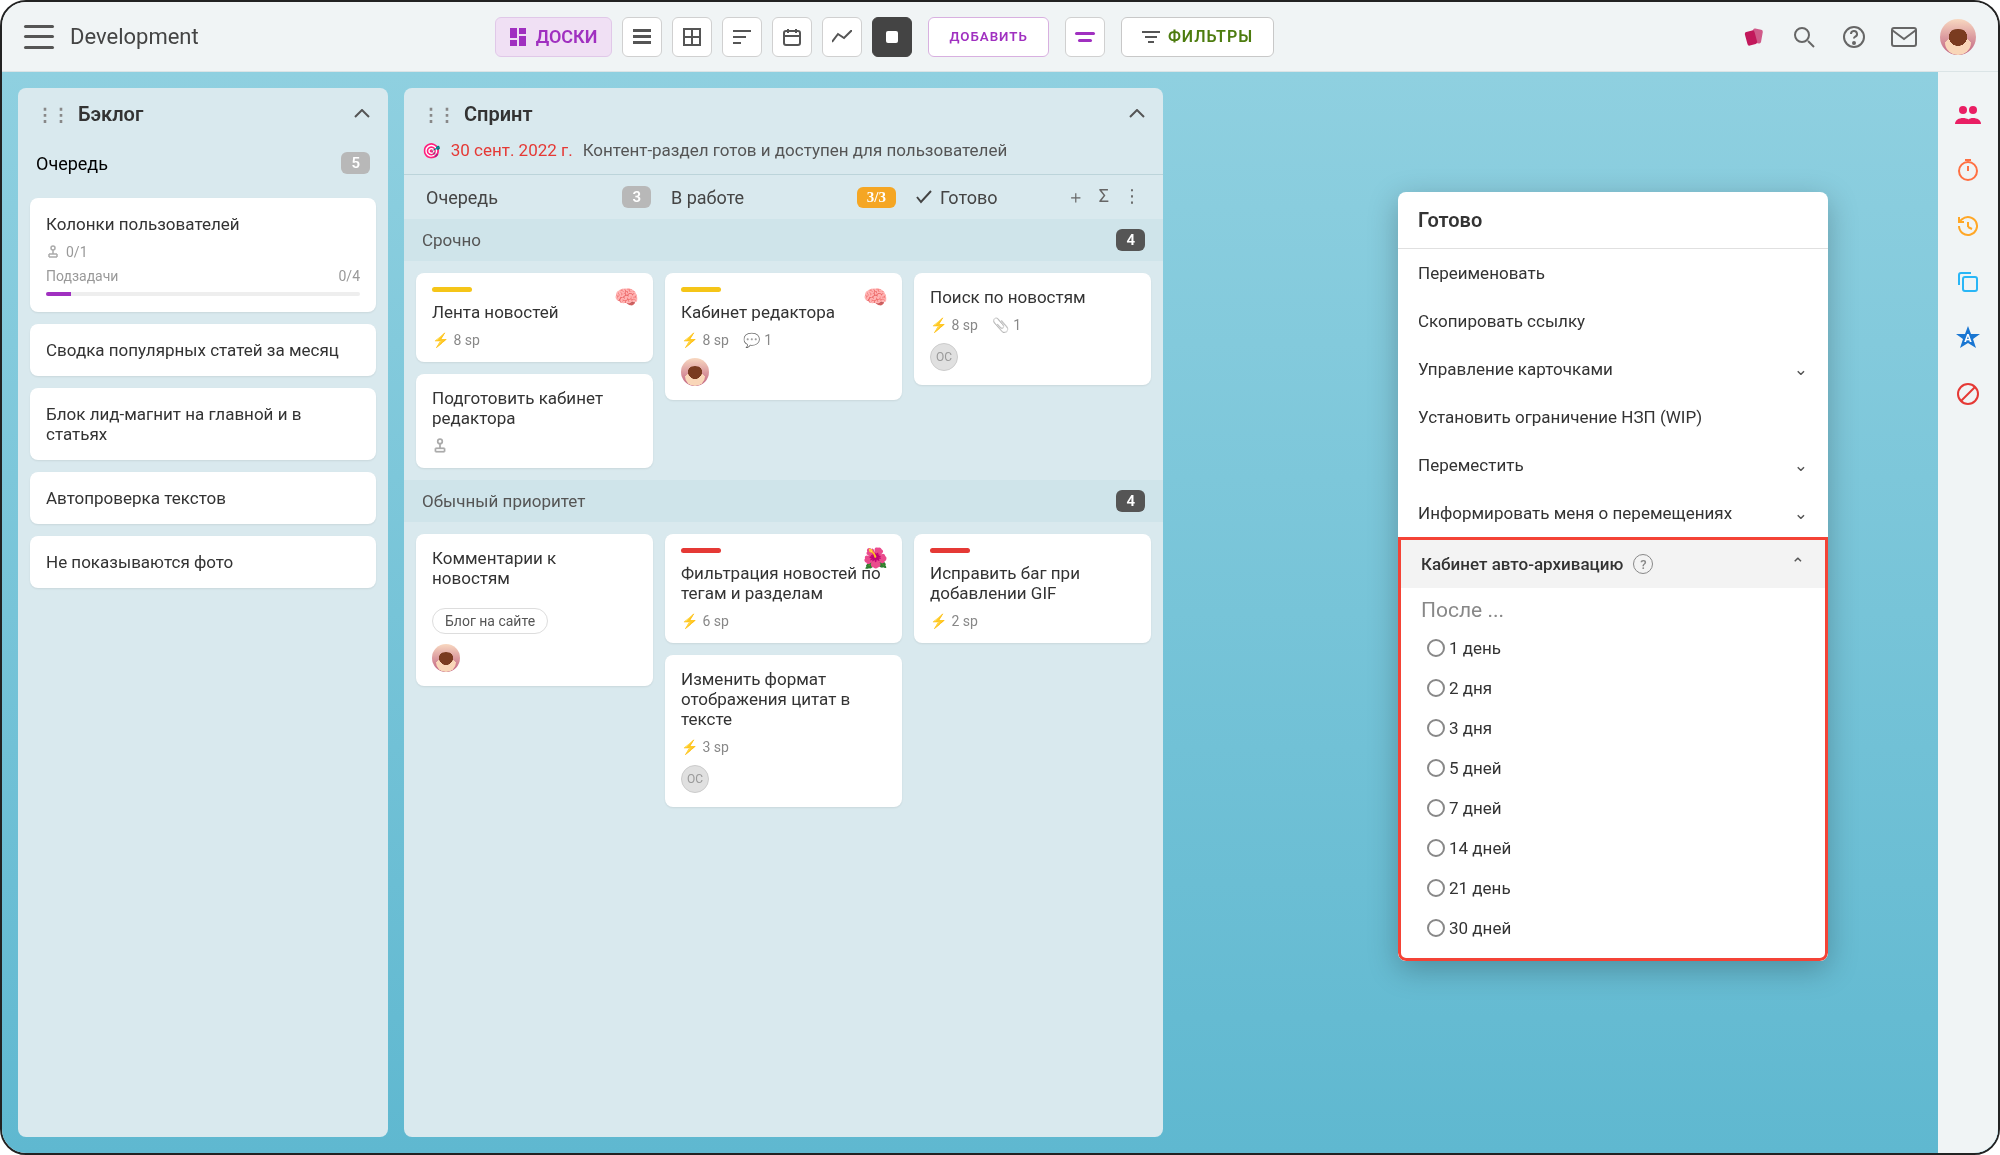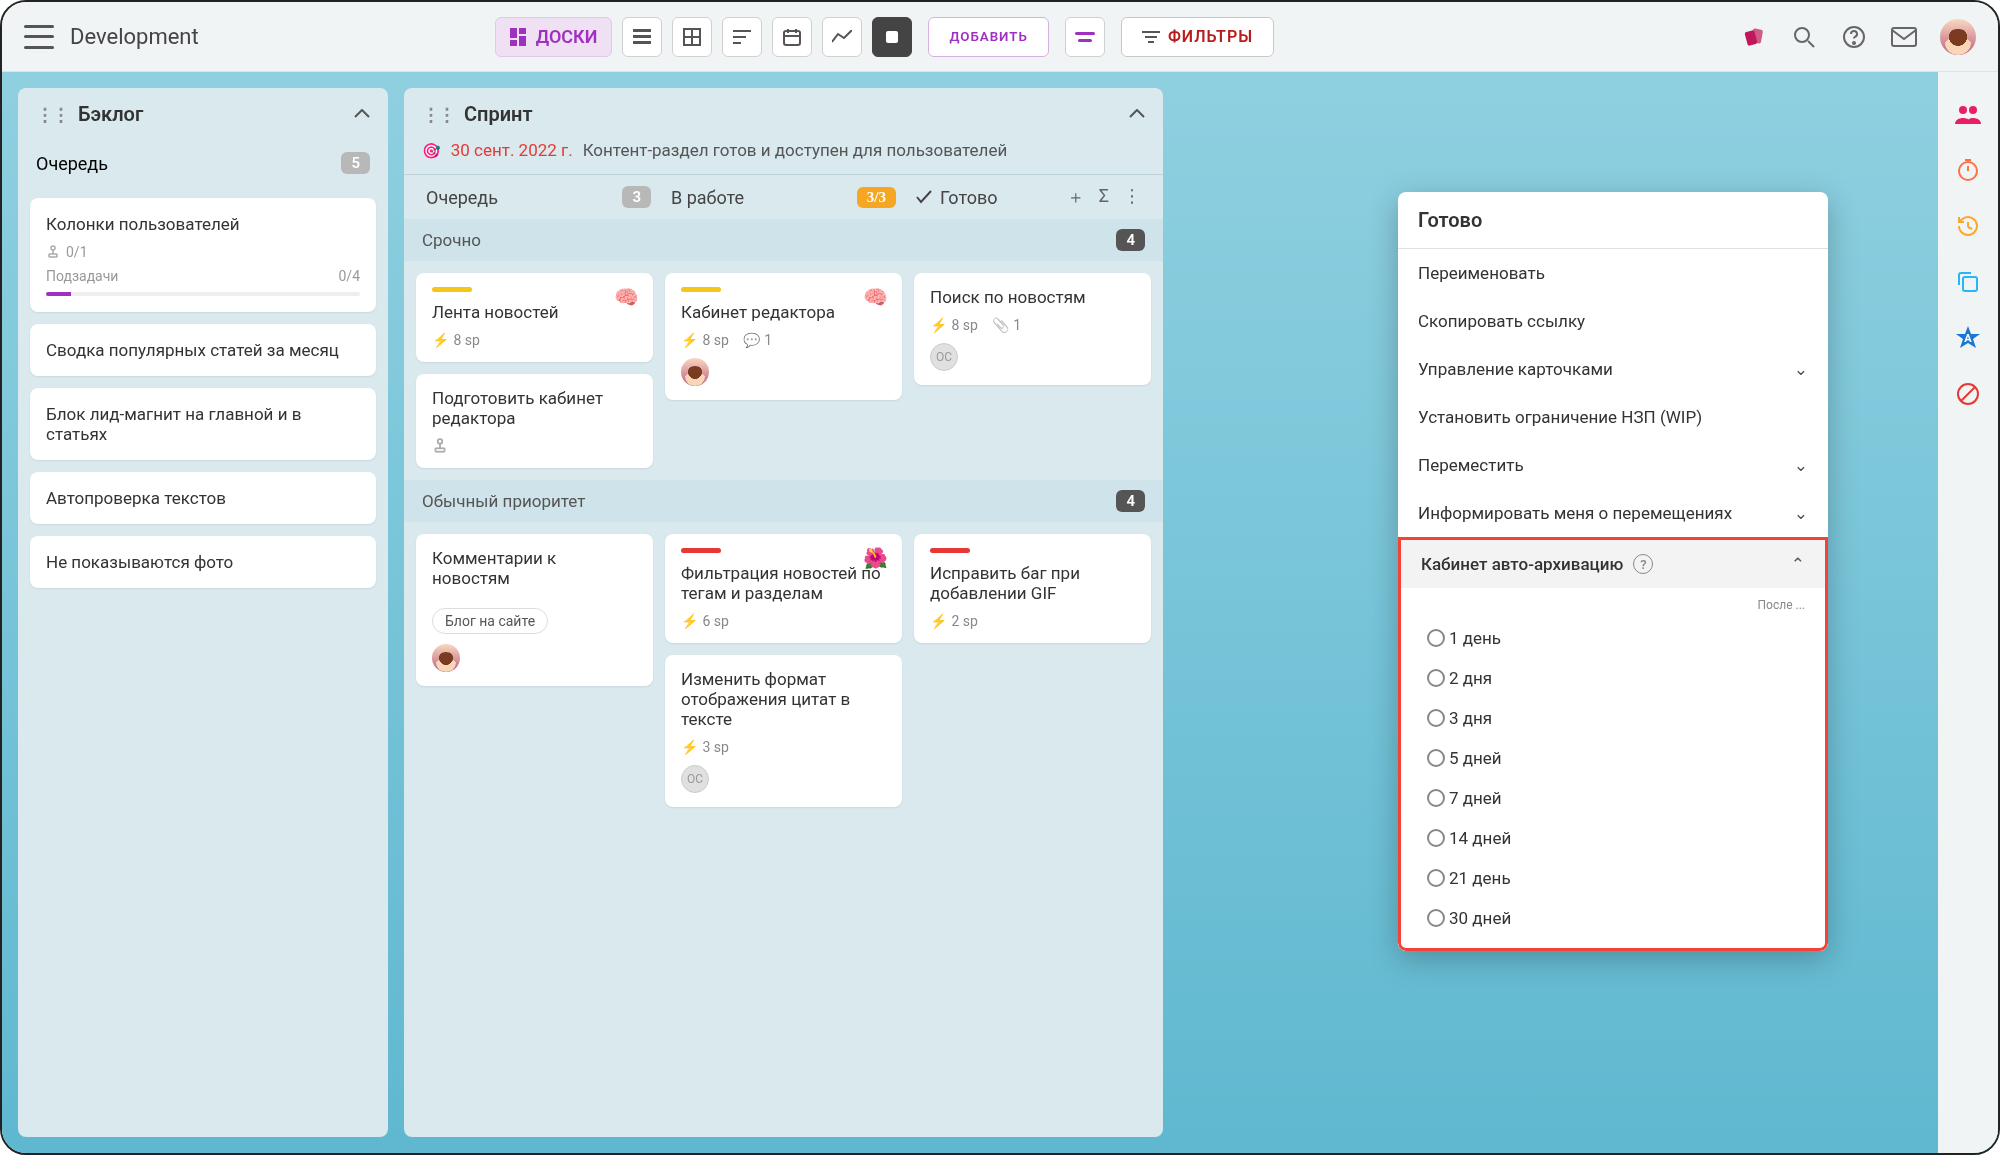--- a/index.html
+++ b/index.html
@@ -23,21 +23,21 @@
   .frame { width:2000px; height:1155px; border:2px solid #222; border-radius:26px; overflow:hidden; background:var(--bg); position:relative; margin:0 auto;}
   
   .topbar { height:70px; display:flex; align-items:center; padding:0 22px; background:var(--bg); border-bottom:1px solid #dbe4e6; gap:16px;}
   .hamburger { width:30px; height:24px; display:flex; flex-direction:column; justify-content:space-between; cursor:pointer;}
   .hamburger span{height:3px;background:#555;border-radius:2px;}
   .proj-title { font-size:22px; color:#444; }
   .view-cluster { margin-left:280px; display:flex; gap:10px; align-items:center;}
   .vbtn { width:40px; height:40px; border:1px solid #d0d0d0; border-radius:6px; display:flex; align-items:center; justify-content:center; background:#fff; color:#555; font-size:18px; cursor:pointer;}
   .vbtn.boards { width:auto; padding:0 14px; gap:8px; background:#f0e0f4; border:1px solid #e0c8e8; color:var(--purple); font-weight:600;}
   .add-btn { height:40px; padding:0 20px; border:1px solid #d8b0e0; border-radius:6px; background:#fff; color:var(--purple); font-weight:600; letter-spacing:1px; cursor:pointer; }
-  .filter-btn { height:40px; padding:0 20px; border:1px solid #c8c8c8; border-radius:6px; background:#fff; color:#b91c1c; font-weight:600; letter-spacing:1px; display:flex; align-items:center; gap:8px; cursor:pointer;}
+  .filter-btn { height:40px; padding:0 20px; border:1px solid #c8c8c8; border-radius:6px; background:#fff; color:#4d7c0f; font-weight:600; letter-spacing:1px; display:flex; align-items:center; gap:8px; cursor:pointer;}
   .lines-btn { width:40px; height:40px; border:1px solid #d0d0d0; border-radius:6px; display:flex; flex-direction:column; align-items:center; justify-content:center; gap:4px; background:#fff; cursor:pointer;}
   .lines-btn span{width:20px;height:3px;background:var(--purple);border-radius:2px;}
   .top-right { margin-left:auto; display:flex; gap:22px; align-items:center; color:#666;}
   .top-right .icn{width:28px;height:28px;display:flex;align-items:center;justify-content:center;cursor:pointer;}
   .avatar { width:36px; height:36px; border-radius:50%; background:linear-gradient(#f8d8c0,#c06080); display:flex;align-items:flex-end;justify-content:center;overflow:hidden;}
   .avatar.small{width:28px;height:28px;}
   .avatar::after{content:"";width:70%;height:70%;background:radial-gradient(circle at 50% 30%, #7a3b20 40%, transparent 41%), radial-gradient(circle at 50% 90%, #f9d6b8 60%, transparent 61%);border-radius:50%;}
   
   .body { position:absolute; top:70px; left:0; right:0; bottom:0; display:flex; background:linear-gradient(180deg,#8fd0e0 0%, #5fb8d0 100%); }
   .backlog { width:370px; margin:16px 0 16px 16px; background:var(--panel-light); border-radius:8px; display:flex; flex-direction:column; }
@@ -90,21 +90,21 @@
   .progress>div{height:100%;background:var(--purple);width:8%;}
   .tag{display:inline-block;border:1px solid #ddd;border-radius:14px;padding:4px 12px;font-size:14px;color:#555;margin-top:10px;}
   
   .popup { position:absolute; top:190px; left:1396px; width:430px; background:#fff; border-radius:8px; box-shadow:0 8px 30px rgba(0,0,0,.25); overflow:hidden; z-index:20;}
   .popup-title{padding:16px 20px;font-size:20px;font-weight:600;color:#333;border-bottom:1px solid var(--border);}
   .popup .item{padding:14px 20px;font-size:17px;color:#333;display:flex;align-items:center;cursor:pointer;}
   .popup .item .chev{margin-left:auto;color:#555;}
   .popup .item.expanded{background:#f3f3f3;font-weight:500;}
   .popup .item.expanded .help{width:20px;height:20px;border:1.5px solid #888;border-radius:50%;font-size:13px;display:flex;align-items:center;justify-content:center;margin-left:10px;color:#888;}
   .auto-section{border:3px solid #f44336;border-radius:0 0 8px 8px;padding-bottom:10px;}
-  .after-label{padding:10px 20px 6px 20px;color:#888;font-size:12px;text-align:right;}
+  .after-label{padding:10px 20px 6px 20px;color:#888;font-size:21px;}
   .radio-row{display:flex;align-items:center;gap:4px;padding:10px 26px;font-size:17px;color:#333;cursor:pointer;}
   .radio{width:18px;height:18px;border:2px solid #888;border-radius:50%;}
   svg{display:block;}
 </style>
 </head>
 <body>
 <div class="frame">
 
 <div class="topbar">
   <div class="hamburger">

